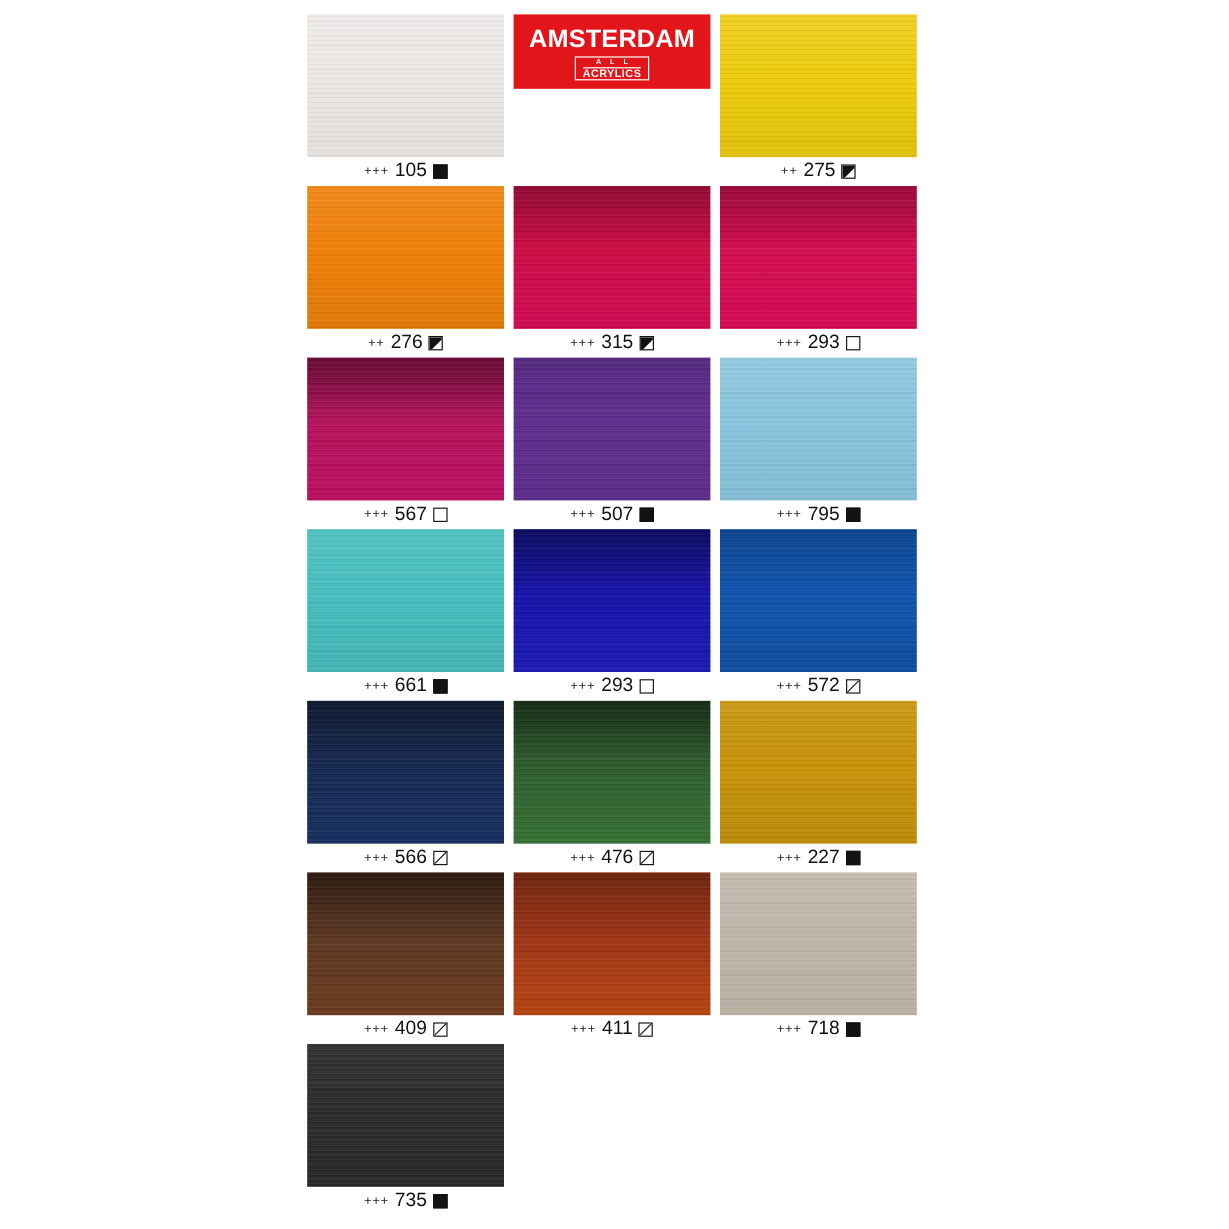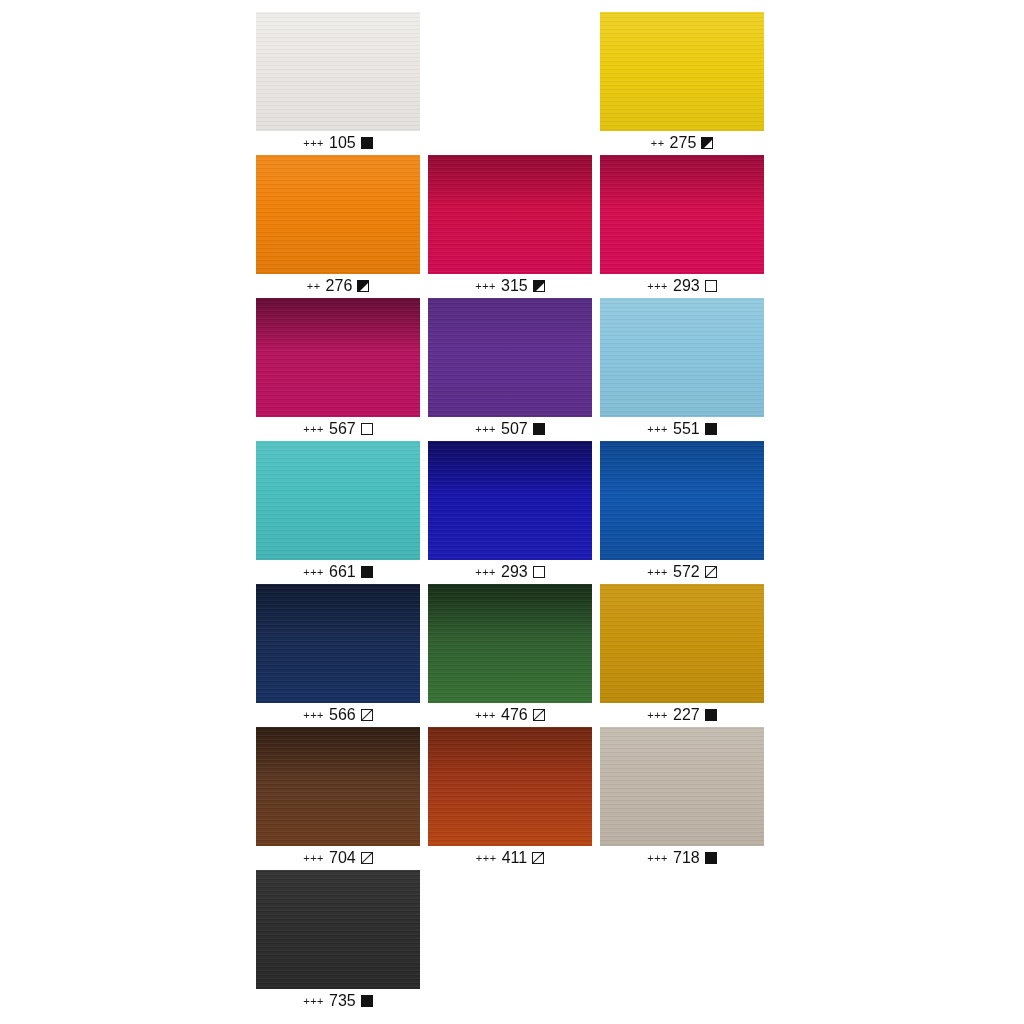--- a/index.html
+++ b/index.html
@@ -204,20 +204,29 @@
           </div>
           <div class="caption">
             <span class="lf">+++</span>
             <span class="code">105</span>
             <span class="opacity-icon opaque"></span>
           </div>
         </div>
       </div>
       <div class="cell">
         <div class="cell-inner">
+          <div class="logo-box">
+            <div class="logo-plate">
+              <div class="logo-word">AMSTERDAM</div>
+              <div class="logo-sub">
+                <div class="logo-sub-top">A L L</div>
+                <div class="logo-sub-bot">ACRYLICS</div>
+              </div>
+            </div>
+          </div>
           <div class="caption"></div>
         </div>
       </div>
       <div class="cell">
         <div class="cell-inner">
           <div class="swatch" style="background: rgb(236, 203, 11);">
             <div class="shade" style="background: linear-gradient(rgba(255, 255, 255, 0.1) 0%, rgba(0, 0, 0, 0) 45%, rgba(0, 0, 0, 0.05) 100%);"></div>
             <div class="grain"></div>
           </div>
           <div class="caption">
@@ -293,21 +302,21 @@
         </div>
       </div>
       <div class="cell">
         <div class="cell-inner">
           <div class="swatch" style="background: rgb(135, 196, 221);">
             <div class="shade" style="background: linear-gradient(rgba(255, 255, 255, 0.1) 0%, rgba(0, 0, 0, 0) 45%, rgba(0, 0, 0, 0.04) 100%);"></div>
             <div class="grain"></div>
           </div>
           <div class="caption">
             <span class="lf">+++</span>
-            <span class="code">551</span>
+            <span class="code">795</span>
             <span class="opacity-icon opaque"></span>
           </div>
         </div>
       </div>
       <div class="cell">
         <div class="cell-inner">
           <div class="swatch" style="background: rgb(69, 189, 189);">
             <div class="shade" style="background: linear-gradient(rgba(255, 255, 255, 0.08) 0%, rgba(0, 0, 0, 0) 45%, rgba(0, 0, 0, 0.05) 100%);"></div>
             <div class="grain"></div>
           </div>
@@ -384,21 +393,21 @@
         </div>
       </div>
       <div class="cell">
         <div class="cell-inner">
           <div class="swatch" style="background: rgb(90, 53, 32);">
             <div class="shade" style="background: linear-gradient(rgba(0, 0, 0, 0.5) 0%, rgba(0, 0, 0, 0) 45%, rgba(140, 70, 20, 0.3) 100%);"></div>
             <div class="grain"></div>
           </div>
           <div class="caption">
             <span class="lf">+++</span>
-            <span class="code">704</span>
+            <span class="code">409</span>
             <span class="opacity-icon semi-transparent"></span>
           </div>
         </div>
       </div>
       <div class="cell">
         <div class="cell-inner">
           <div class="swatch" style="background: rgb(157, 51, 20);">
             <div class="shade" style="background: linear-gradient(rgba(0, 0, 0, 0.3) 0%, rgba(0, 0, 0, 0) 45%, rgba(225, 95, 10, 0.35) 100%);"></div>
             <div class="grain"></div>
           </div>

